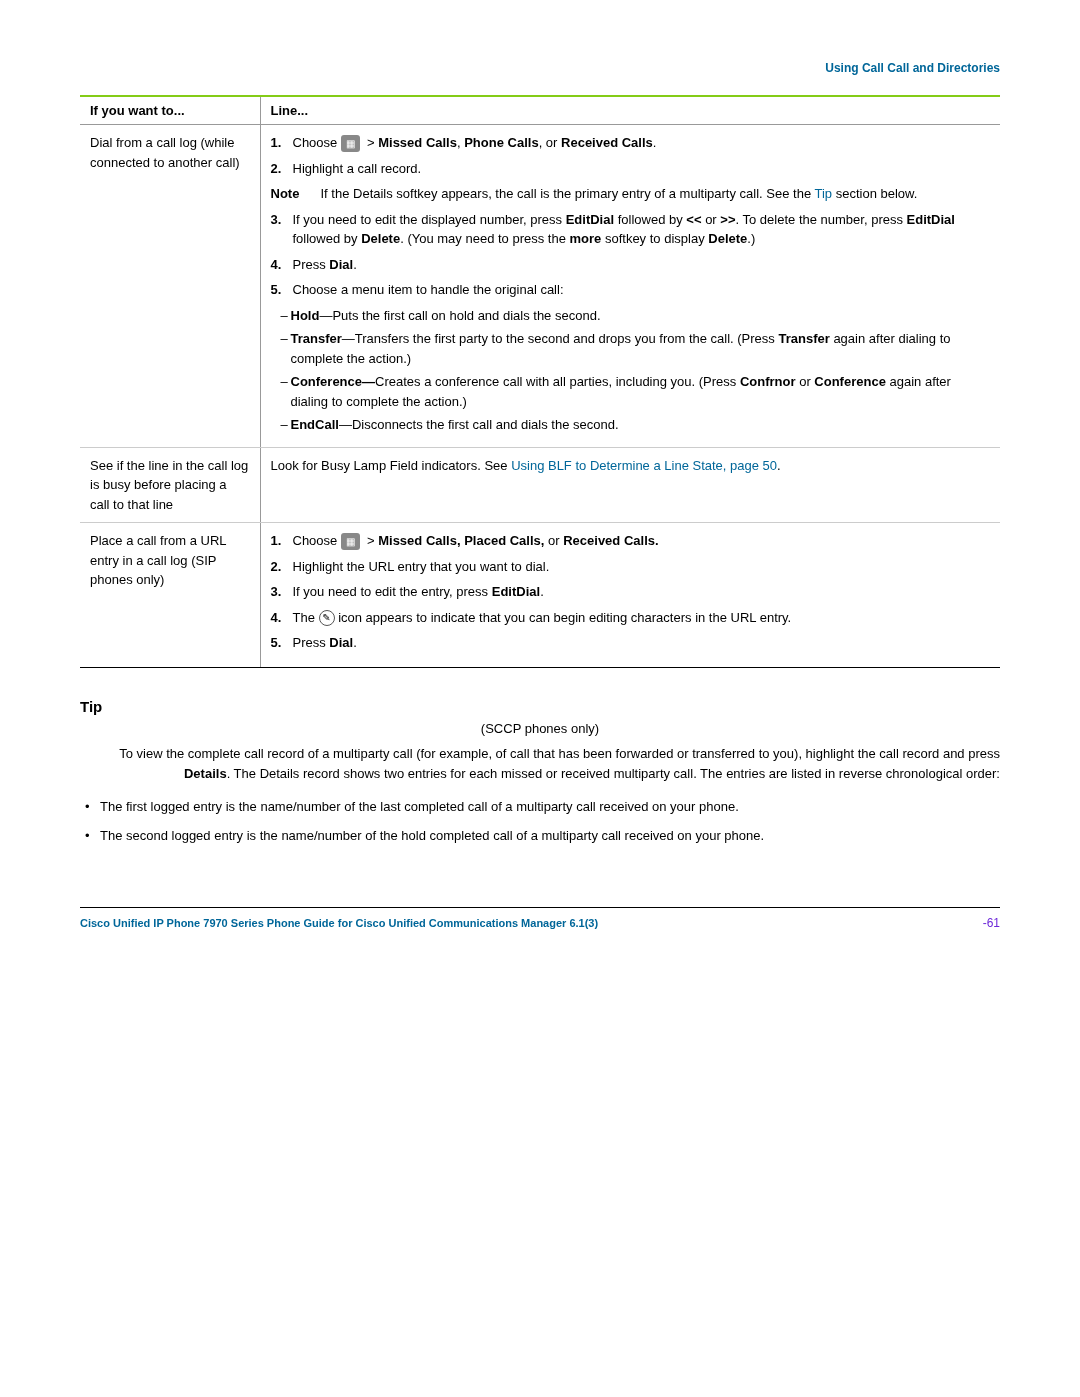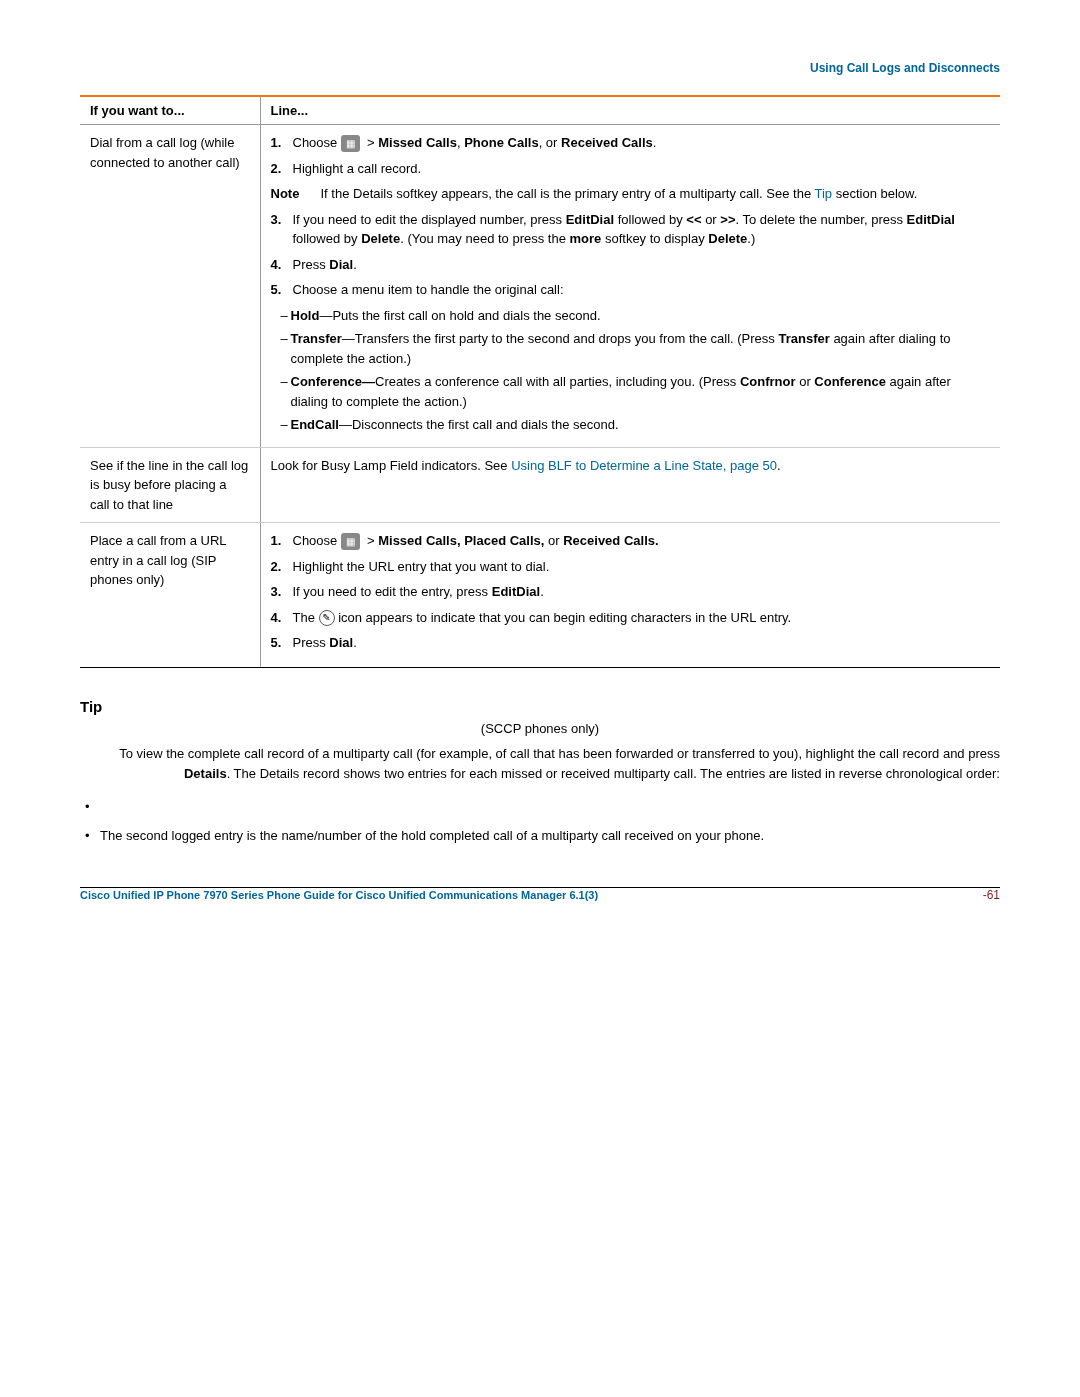--- a/index.html
+++ b/index.html
@@ -21,21 +21,21 @@
       margin-bottom: 20px;
     }
     .page-header-text {
       font-weight: bold;
       color: #006699;
       font-size: 12px;
     }
     .main-table {
       width: 100%;
       border-collapse: collapse;
-      border-top: 2px solid #f97316;
+      border-top: 2px solid #84cc16;
       margin-bottom: 30px;
     }
     .main-table th {
       background: #ffffff;
       text-align: left;
       padding: 6px 10px;
       font-weight: bold;
       font-size: 13px;
       border-bottom: 1px solid #999;
       border-right: 1px solid #999;
@@ -154,51 +154,52 @@
       margin-bottom: 8px;
       line-height: 1.6;
       font-size: 13px;
     }
     .tip-bullet-dot {
       min-width: 20px;
       padding-left: 5px;
     }
     .page-footer {
       border-top: 1px solid #000;
+      padding-top: 8px;
       display: flex;
       justify-content: space-between;
       align-items: center;
-      margin-top: 40px;
+      margin-top: 60px;
     }
     .footer-text {
       font-weight: bold;
       color: #006699;
       font-size: 11px;
     }
     .footer-page {
       font-size: 12px;
-      color: #7f1d1d;
+      color: #6d28d9;
     }
     .edit-icon {
       display: inline-block;
       border: 1px solid #555;
       border-radius: 50%;
       width: 16px;
       height: 16px;
       text-align: center;
       line-height: 14px;
       font-size: 10px;
       vertical-align: middle;
     }
   </style>
 </head>
 <body>
 
 <div class="page-header">
-  <span class="page-header-text">Using Call Logs and Disconnects</span>
+  <span class="page-header-text">Using Call Call and Directories</span>
 </div>
 
 <table class="main-table">
   <thead>
     <tr>
       <th class="col-left">If you want to...</th>
       <th class="col-right">Line...</th>
     </tr>
   </thead>
   <tbody>
@@ -298,20 +299,21 @@
 
 <div class="tip-section">
   <div class="tip-heading">Tip</div>
   <div class="tip-subheading">(SCCP phones only)</div>
   <p class="tip-body">
     To view the complete call record of a multiparty call (for example, of call that has been forwarded or transferred to you), highlight the call record and press <strong>Details</strong>. The Details record shows two entries for each missed or received multiparty call. The entries are listed in reverse chronological order:
   </p>
   <ul class="tip-bullets">
     <li class="tip-bullet-item">
       <span class="tip-bullet-dot">•</span>
+      <span>The first logged entry is the name/number of the last completed call of a multiparty call received on your phone.</span>
     </li>
     <li class="tip-bullet-item">
       <span class="tip-bullet-dot">•</span>
       <span>The second logged entry is the name/number of the hold completed call of a multiparty call received on your phone.</span>
     </li>
   </ul>
 </div>
 
 <div class="page-footer">
   <span class="footer-text">Cisco Unified IP Phone 7970 Series Phone Guide for Cisco Unified Communications Manager 6.1(3)</span>

